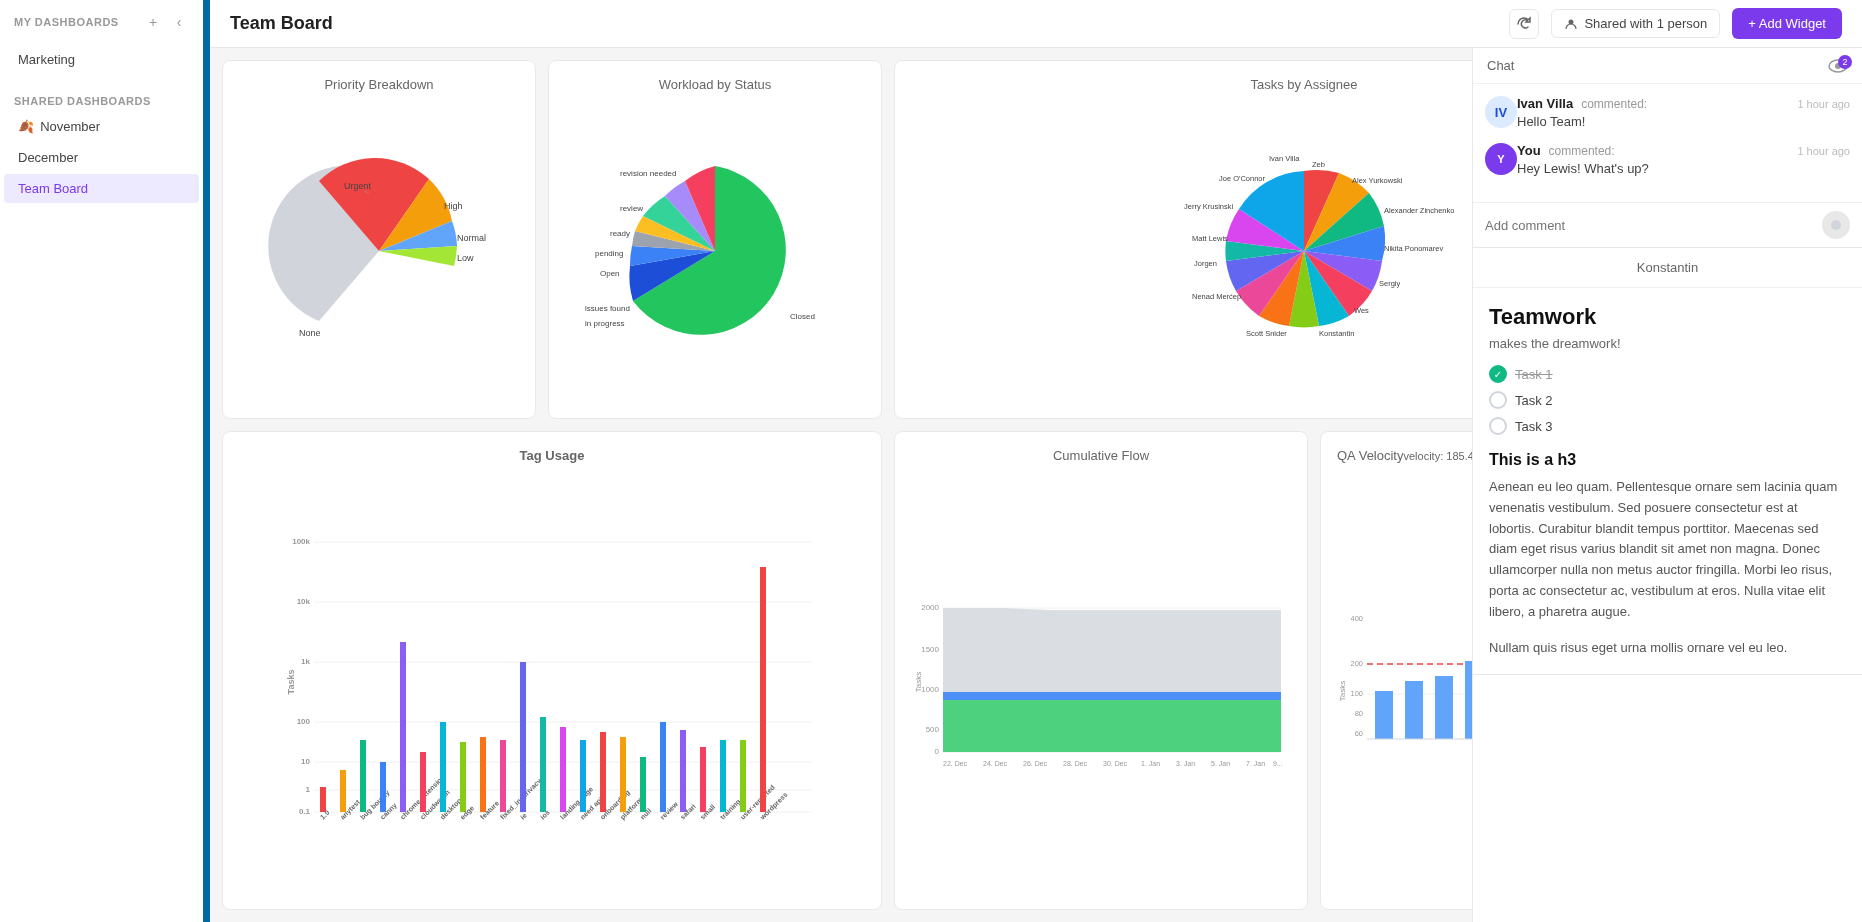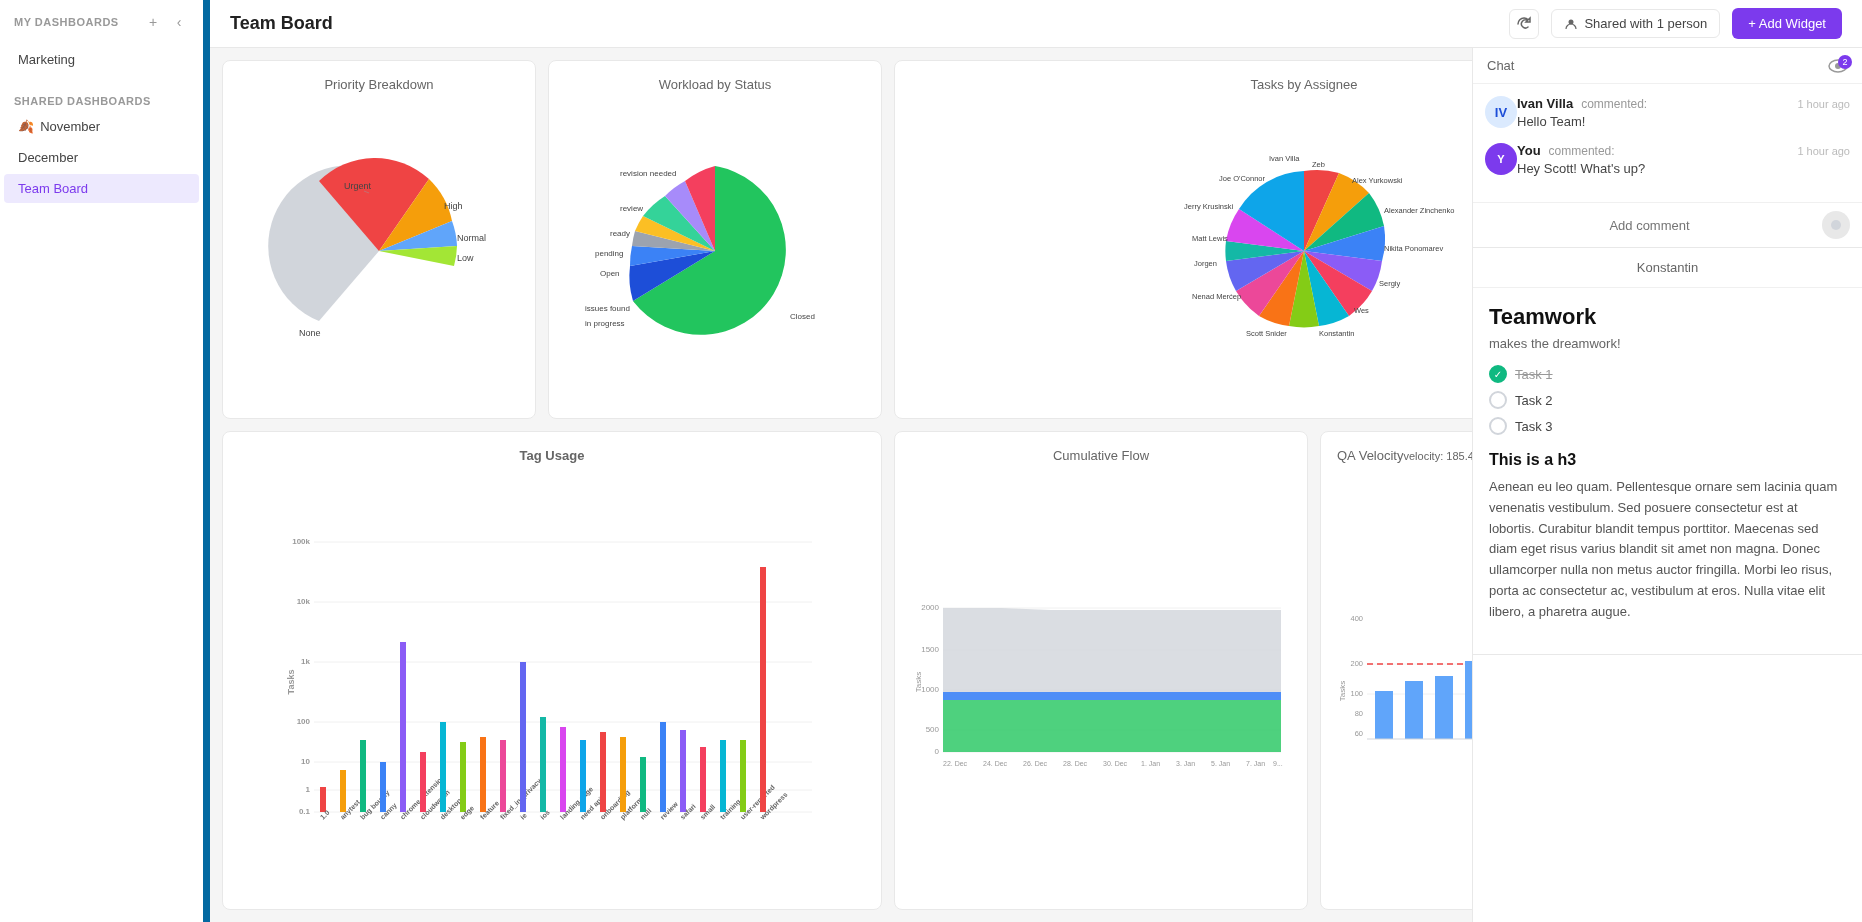--- a/index.html
+++ b/index.html
@@ -41,21 +41,21 @@
     .chat-message { display: flex; margin-bottom: 14px; }
     .chat-avatar { width: 32px; height: 32px; border-radius: 50%; flex-shrink: 0; overflow: hidden; display: flex; align-items: center; justify-content: center; font-weight: 600; font-size: 13px; }
     .chat-avatar.ivan { background: #dbeafe; color: #1d4ed8; }
     .chat-content { flex: 1; }
     .chat-header { display: flex; align-items: baseline; gap: 8px; margin-bottom: 3px; }
     .chat-author { font-weight: 600; font-size: 13px; color: #222; }
     .chat-action { font-size: 12px; color: #999; }
     .chat-time { font-size: 11px; color: #bbb; margin-left: auto; }
     .chat-text { font-size: 13px; color: #444; }
     .chat-input-area { padding: 8px 12px; border-top: 1px solid #f0f0f0; display: flex; align-items: center; gap: 8px; }
-    .chat-input { flex: 1; border: none; outline: none; font-size: 13px; color: #999; background: transparent; text-align: center; }
+    .chat-input { flex: 1; border: none; outline: none; font-size: 13px; color: #999; background: transparent; }
     .chat-send-btn { width: 28px; height: 28px; border-radius: 50%; background: #e8e8e8; border: none; cursor: pointer; display: flex; align-items: center; justify-content: center; color: #999; font-size: 12px; }
     .eye-badge { position: relative; display: inline-flex; }
     .eye-count { position: absolute; top: -4px; right: -4px; background: #7c3aed; color: #fff; border-radius: 50%; width: 14px; height: 14px; font-size: 9px; display: flex; align-items: center; justify-content: center; }
 
     
     .desc-area { padding: 16px; }
     .desc-h1 { font-size: 22px; font-weight: 700; color: #111; margin-bottom: 6px; }
     .desc-subtitle { font-size: 13px; color: #666; margin-bottom: 14px; }
     .task-list { margin-bottom: 16px; }
     .task-item { display: flex; align-items: center; gap: 8px; margin-bottom: 8px; }
@@ -429,21 +429,21 @@
           </div>
 
           <div class="chat-message">
             <div style="width:32px;height:32px;border-radius:50%;background:#7c3aed;color:#fff;display:flex;align-items:center;justify-content:center;font-size:11px;font-weight:600;flex-shrink:0;">Y</div>
             <div class="chat-content">
               <div class="chat-header">
                 <span class="chat-author">You</span>
                 <span class="chat-action">commented:</span>
                 <span class="chat-time">1 hour ago</span>
               </div>
-              <div class="chat-text">Hey Scott! What's up?</div>
+              <div class="chat-text">Hey Lewis! What's up?</div>
             </div>
           </div>
         </div>
         <div class="chat-input-area">
           <input class="chat-input" type="text" placeholder="Add comment" style="">
           <button class="chat-send-btn">
             <svg width="12" height="12" viewBox="0 0 12 12">
               <circle cx="6" cy="6" r="5" fill="#d1d5db"></circle>
             </svg>
           </button>
@@ -465,18 +465,19 @@
               <span class="task-label">Task 2</span>
             </div>
             <div class="task-item">
               <div class="task-check"></div>
               <span class="task-label">Task 3</span>
             </div>
           </div>
           <div class="desc-h3">This is a h3</div>
           <div class="desc-body">Aenean eu leo quam. Pellentesque ornare sem lacinia quam venenatis vestibulum. Sed posuere consectetur est at lobortis. Curabitur blandit tempus porttitor. Maecenas sed diam eget risus varius blandit sit amet non magna. Donec ullamcorper nulla non metus auctor fringilla. Morbi leo risus, porta ac consectetur ac, vestibulum at eros. Nulla vitae elit libero, a pharetra augue.</div>
           <br>
+          <div class="desc-body">Nullam quis risus eget urna mollis ornare vel eu leo.</div>
         </div>
       </div>
     </div>
 
   </div>
 </div>
 
 </body></html>

